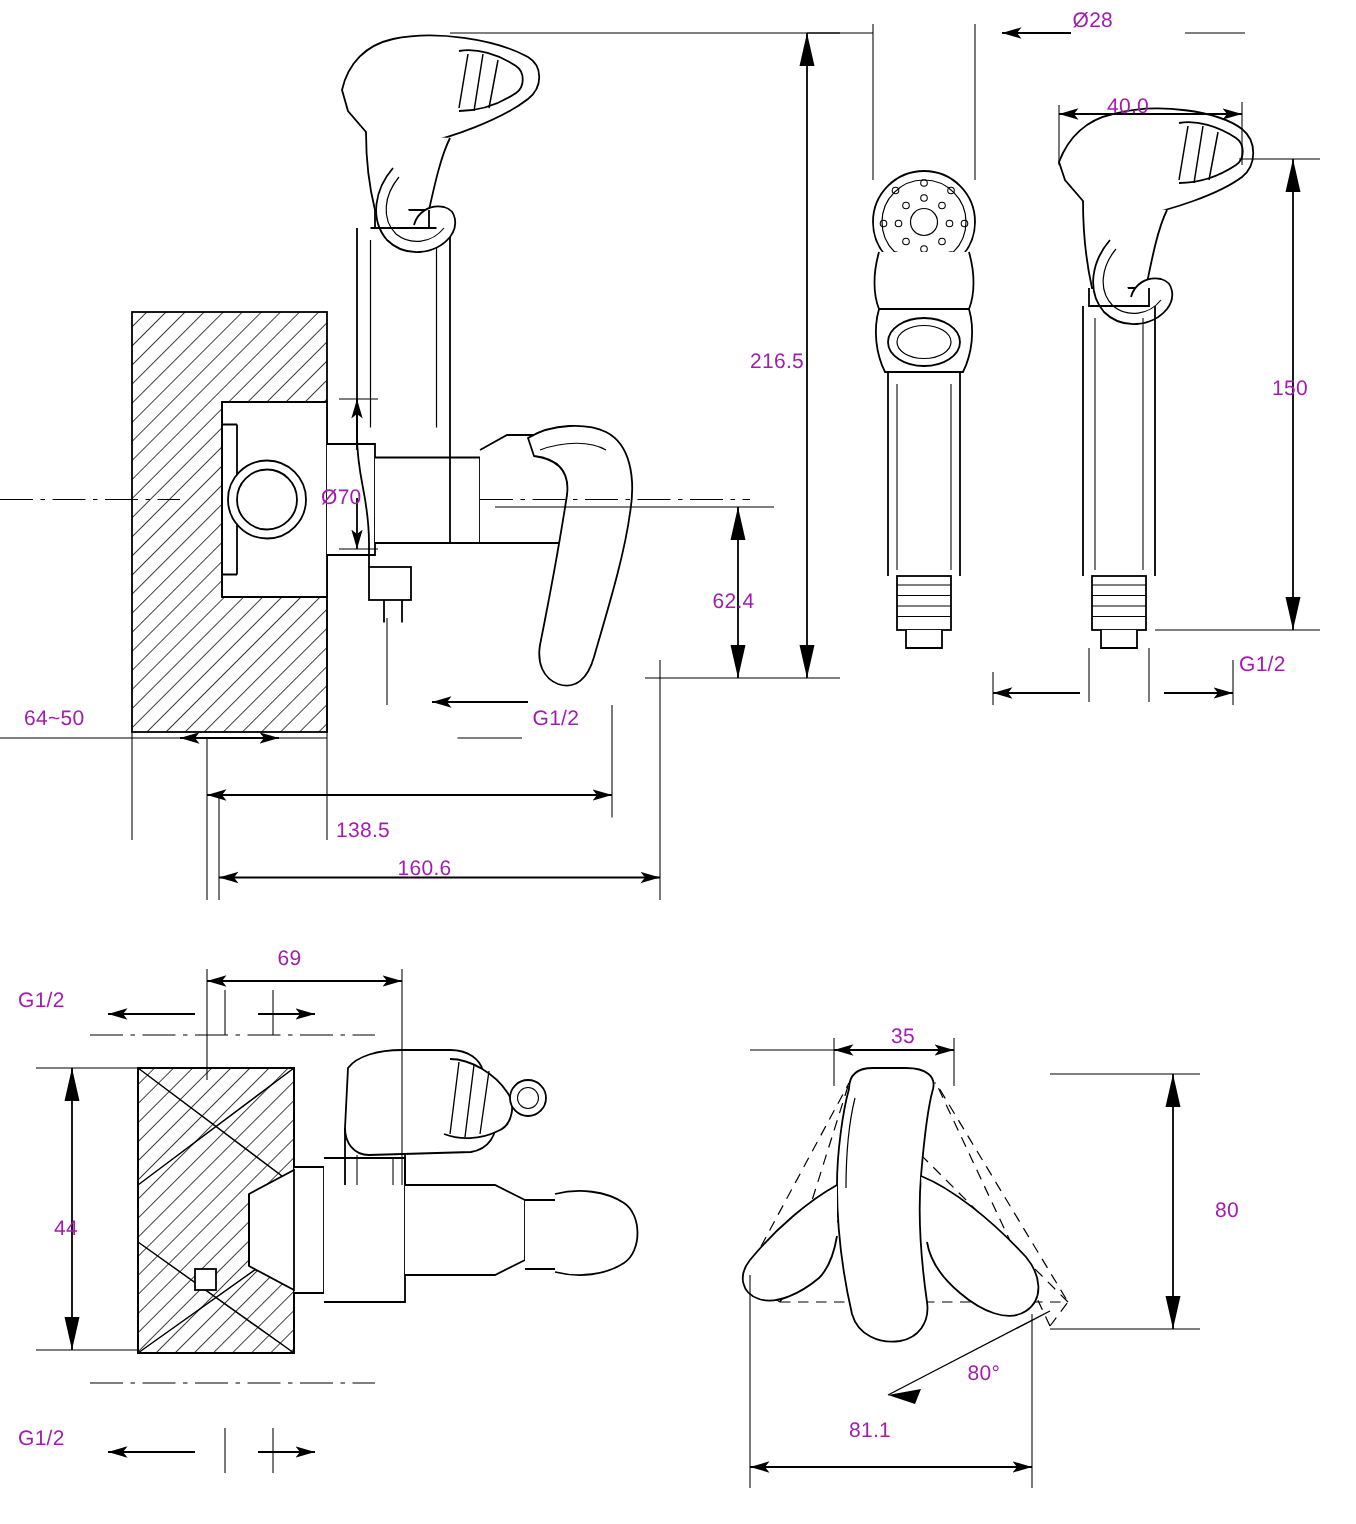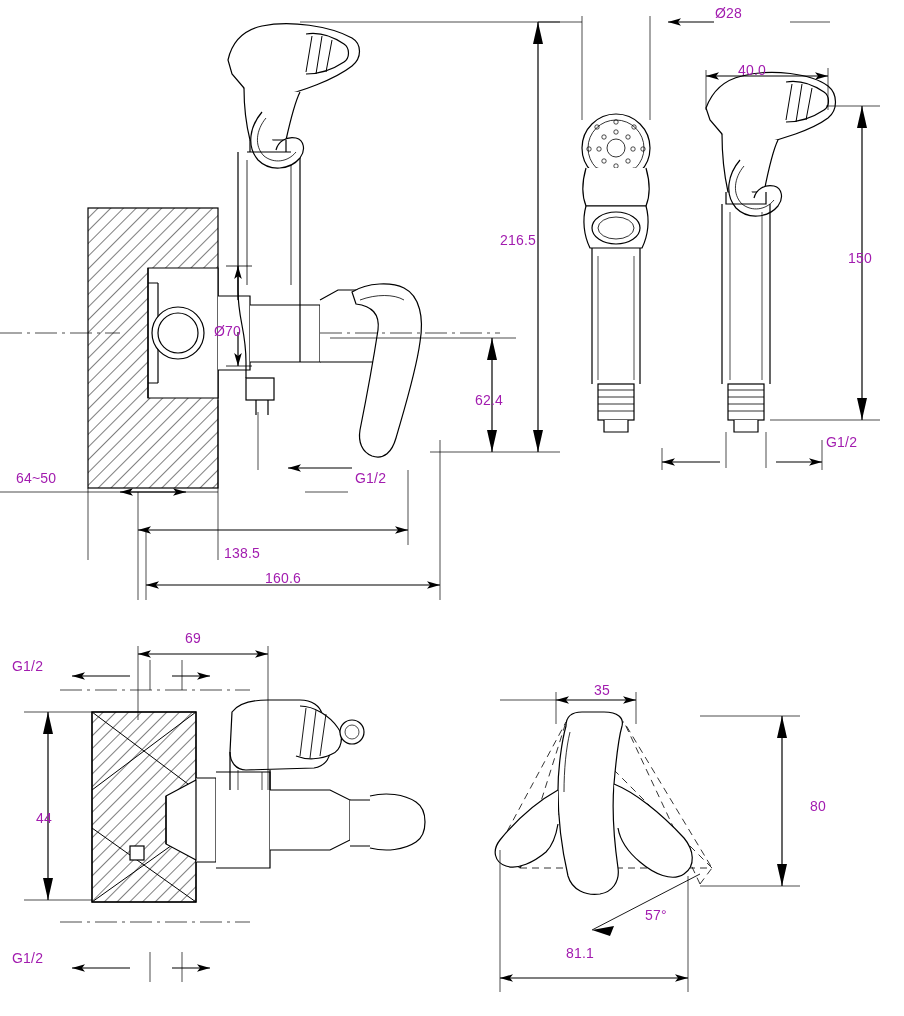--- a/index.html
+++ b/index.html
@@ -297,16 +297,16 @@
 <div class="dim-label" style="left:848px;top:250px;">150</div>
 <div class="dim-label" style="left:826px;top:434px;">G1/2</div>
 
 <div class="dim-label" style="left:185px;top:630px;">69</div>
 <div class="dim-label" style="left:12px;top:658px;">G1/2</div>
 <div class="dim-label" style="left:36px;top:810px;">44</div>
 <div class="dim-label" style="left:12px;top:950px;">G1/2</div>
 
 <div class="dim-label" style="left:594px;top:682px;">35</div>
 <div class="dim-label" style="left:770px;top:798px;margin-left:40px;">80</div>
-<div class="dim-label" style="left:645px;top:907px;">57°</div>
+<div class="dim-label" style="left:645px;top:907px;">80°</div>
 <div class="dim-label" style="left:566px;top:945px;">81.1</div>
 
 </div>
 
 </body></html>

